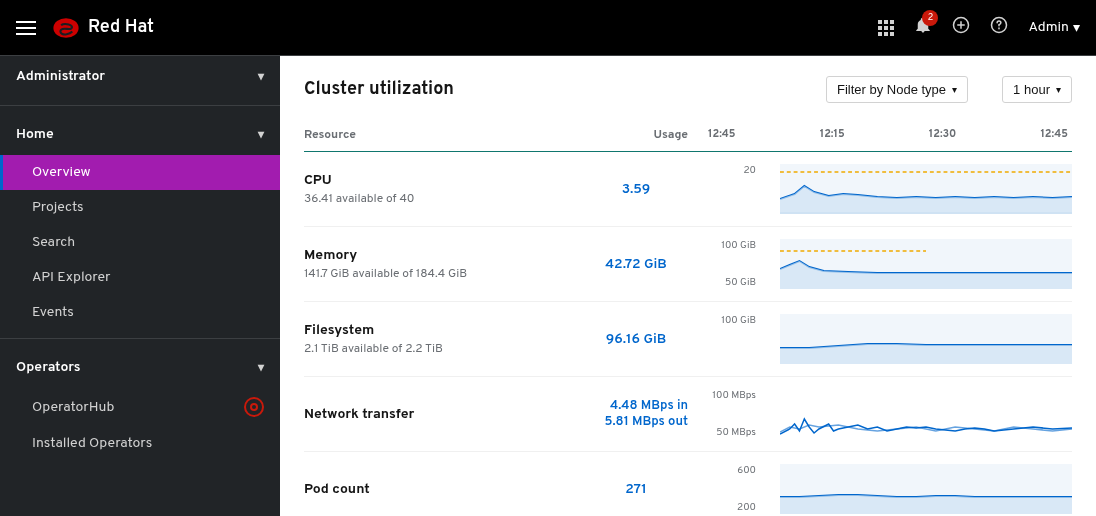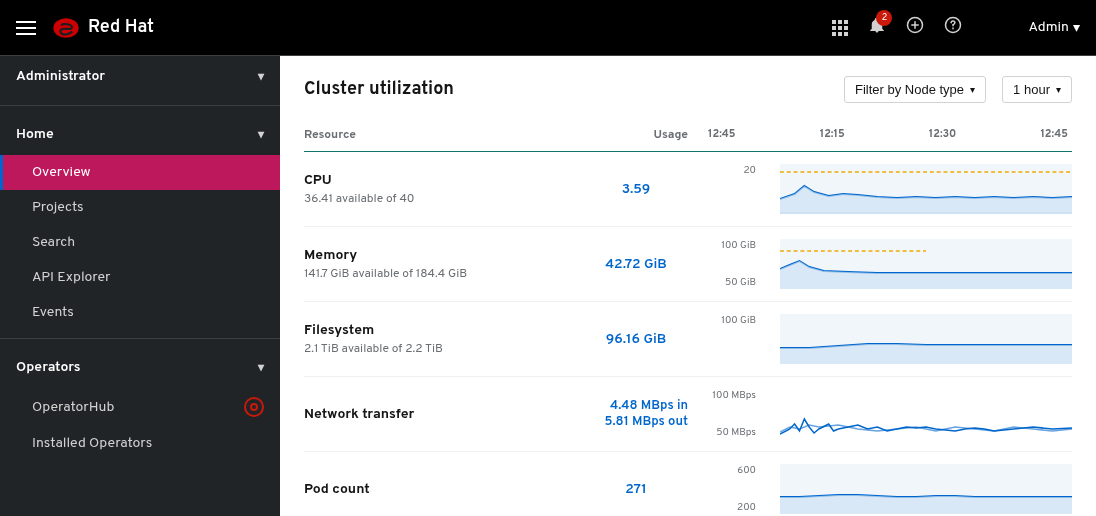--- a/index.html
+++ b/index.html
@@ -19,46 +19,46 @@
     .hamburger { cursor: pointer; display: flex; flex-direction: column; gap: 4px; }
     .hamburger span { display: block; width: 20px; height: 2px; background: #fff; }
     .brand { display: flex; align-items: center; gap: 8px; }
     .brand-logo { width: 28px; height: 28px; }
     .brand-name { font-size: 18px; font-weight: 600; color: #fff; }
     .navbar-right { margin-left: auto; display: flex; align-items: center; gap: 20px; }
     .nav-icon { color: #d2d2d2; cursor: pointer; position: relative; font-size: 16px; }
     .badge { background: #c9190b; color: #fff; border-radius: 50%; width: 16px; height: 16px; font-size: 9px; display: flex; align-items: center; justify-content: center; position: absolute; top: -6px; right: -6px; }
     .grid-icon { display: grid; grid-template-columns: 1fr 1fr 1fr; gap: 2px; width: 16px; }
     .grid-icon span { width: 4px; height: 4px; background: #d2d2d2; display: block; }
-    .admin-btn { color: #fff; cursor: pointer; font-size: 14px; display: flex; align-items: center; gap: 4px; margin-left: 46px; }
+    .admin-btn { color: #fff; cursor: pointer; font-size: 14px; display: flex; align-items: center; gap: 4px; }
 
     
     .main-layout { display: flex; flex: 1; overflow: hidden; }
 
     
     .sidebar { background: #212427; width: 280px; flex-shrink: 0; overflow-y: auto; padding-bottom: 16px; }
     .sidebar-section { padding: 0; }
     .sidebar-header { display: flex; align-items: center; justify-content: space-between; padding: 12px 16px; cursor: pointer; color: #fff; font-size: 14px; font-weight: 600; }
     .chevron { font-size: 12px; color: #d2d2d2; }
     .sidebar-item { padding: 9px 16px 9px 32px; cursor: pointer; color: #d2d2d2; font-size: 14px; display: flex; align-items: center; justify-content: space-between; }
-    .sidebar-item.active { background: #be185d; color: #fff; border-left: 3px solid #06c; padding-left: 29px; }
+    .sidebar-item.active { background: #a21caf; color: #fff; border-left: 3px solid #06c; padding-left: 29px; }
     .sidebar-divider { height: 1px; background: #3c3f42; margin: 8px 0; }
 
     
     .operator-badge { width: 20px; height: 20px; border-radius: 50%; border: 2px solid #c9190b; display: flex; align-items: center; justify-content: center; }
     .operator-badge-inner { width: 8px; height: 8px; border-radius: 50%; border: 2px solid #c9190b; }
 
     
     .content { flex: 1; background: #f0f0f0; overflow: auto; padding: 0; }
     .content-inner { background: #fff; margin: 0; padding: 20px 24px; }
 
     
     .util-header { display: flex; align-items: center; justify-content: space-between; margin-bottom: 16px; }
     .util-title { font-size: 18px; font-weight: 700; color: #151515; }
-    .util-filters { display: flex; align-items: flex-start; gap: 16px; }
+    .util-filters { display: flex; align-items: flex-start; gap: 34px; }
     .filter-btn { display: flex; align-items: center; gap: 6px; font-size: 13px; color: #151515; border: 1px solid #d2d2d2; padding: 5px 10px; border-radius: 3px; background: #fff; cursor: pointer; }
     .filter-btn .chevron-down { font-size: 10px; }
     .util-table-header { display: grid; grid-template-columns: 280px 120px 1fr; padding: 8px 0; border-bottom: 1px solid #0f766e; color: #6a6e73; font-size: 12px; font-weight: 700; }
     .chart-header { display: flex; justify-content: space-between; padding: 0 4px; }
     .chart-time { color: #6a6e73; font-size: 11px; }
 
     .util-row { display: grid; grid-template-columns: 280px 120px 1fr; padding: 12px 0; border-bottom: 1px solid #f0f0f0; align-items: center; }
     .resource-name { font-size: 14px; font-weight: 700; color: #151515; }
     .resource-sub { font-size: 12px; color: #6a6e73; margin-top: 2px; }
     .usage-val { font-size: 14px; font-weight: 600; color: #06c; text-align: center; padding-right: 16px; }

